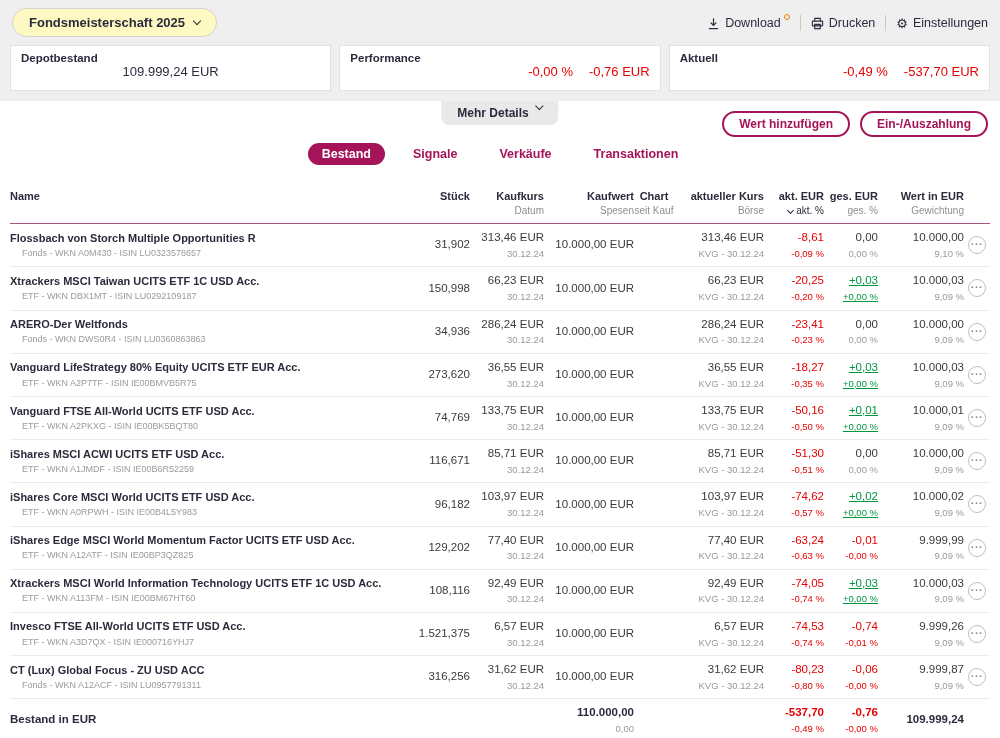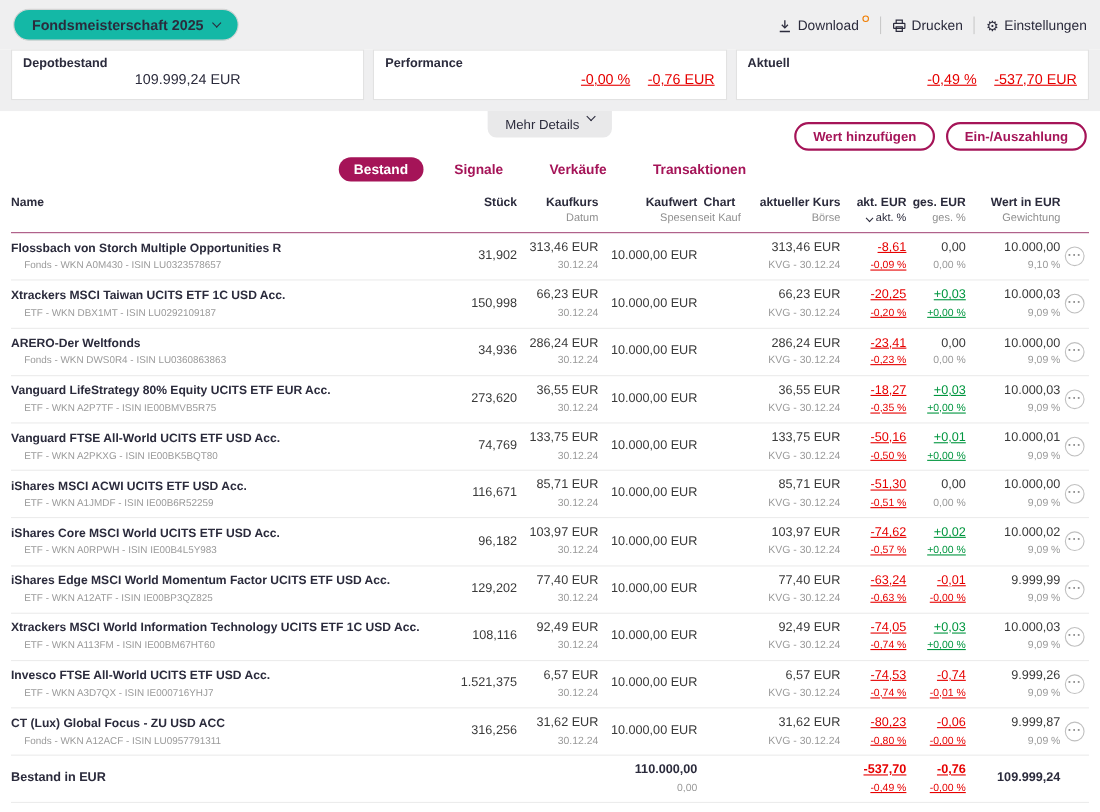--- a/index.html
+++ b/index.html
@@ -8,61 +8,61 @@
     --positive:#00963f;
     --ink:#2b2b3c;
     --sub:#8f8f8f;
   }
   *{box-sizing:border-box;margin:0;padding:0;}
   body{font-family:"Liberation Sans",sans-serif;background:#fff;color:#333;}
   .page{width:1000px;height:738px;overflow:hidden;background:#fff;}
 
   
   .topbar{background:#efeff0;display:flex;justify-content:space-between;align-items:center;padding:8px 12px;}
-  .portfolio-select{background:#14b8a6;border:1px solid #d4d4d4;border-radius:16px;padding:6px 16px;
+  .portfolio-select{background:#fef9c3;border:1px solid #d4d4d4;border-radius:16px;padding:6px 16px;
     font-family:inherit;font-size:13px;font-weight:bold;color:var(--ink);display:flex;align-items:center;gap:9px;cursor:pointer;}
   .chev{width:6px;height:6px;border-right:1.5px solid currentColor;border-bottom:1.5px solid currentColor;
     display:inline-block;transform:rotate(45deg);margin-top:-3px;}
   .topbar-actions{display:flex;align-items:center;gap:10px;font-size:12.5px;color:var(--ink);}
   .top-link{display:flex;align-items:flex-start;gap:5px;cursor:pointer;color:var(--ink);}
   .top-link svg,.top-link .gear{margin-top:1px;}
   .badge-dot{width:6px;height:6px;border:1.5px solid #f07d00;border-radius:50%;display:inline-block;margin:-2px 0 0 -2px;}
   .vsep{width:1px;height:16px;background:#c9c9c9;}
   .gear{font-size:13px;line-height:1;}
 
   
   .cards-row{background:#efeff0;display:flex;gap:8px;padding:0 10px 10px;}
   .card{background:#fff;flex:1;border:1px solid #e2e2e2;padding:6px 10px 7px;height:46px;
     display:flex;flex-direction:column;}
   .card-label{font-size:11.5px;font-weight:bold;color:var(--ink);}
   .card-value{font-size:13px;color:var(--ink);text-align:right;}
   .card.depot .card-value{text-align:center;}
   .card-value .pct{margin-right:16px;}
-  .neg{color:var(--negative) !important;text-decoration:underline;}
+  .neg{color:var(--negative) !important;}
   .pos{color:var(--positive) !important;text-decoration:underline;}
 
   
   .details-row{position:relative;height:42px;}
   .mehr-details{position:absolute;left:50%;transform:translateX(-50%);top:0;background:#e9e9ea;border:none;
-    border-radius:0 0 8px 8px;font-family:inherit;font-weight:normal;font-size:12px;color:var(--ink);
+    border-radius:0 0 8px 8px;font-family:inherit;font-weight:bold;font-size:12px;color:var(--ink);
     padding:5px 16px;display:flex;align-items:flex-start;gap:8px;cursor:pointer;}
   .actions{position:absolute;right:12px;top:10px;display:flex;gap:10px;}
   .pill-outline{border:2px solid var(--accent);color:var(--accent);background:#fff;border-radius:16px;
     font-family:inherit;font-weight:bold;font-size:12px;padding:4px 15px;cursor:pointer;}
 
   
   .tabs{display:flex;justify-content:center;align-items:center;gap:14px;margin-bottom:8px;}
   .tab{color:var(--accent);font-weight:bold;font-size:12.5px;padding:4px 14px;border-radius:14px;cursor:pointer;}
   .tab.active{background:var(--accent);color:#fff;}
 
   
   .table{padding:0 10px;--cols:1fr 52px 74px 90px 40px 90px 60px 54px 86px 26px;}
   .thead{display:grid;grid-template-columns:var(--cols);align-items:start;padding:5px 0 6px;
     border-bottom:1px solid #a8517f;}
-  .th{font-size:11px;font-weight:bold;color:var(--ink);text-align:right;line-height:1.2;}
+  .th{font-size:11px;font-weight:bold;color:var(--ink);text-align:right;line-height:1.2;margin-top:12px;}
   .th .subh{display:block;font-weight:normal;color:var(--sub);font-size:10px;margin-top:2px;}
   .th.name{text-align:left;}
   .th.chart{text-align:center;}
   .th .sorted{color:var(--ink);display:flex;justify-content:flex-end;align-items:center;gap:3px;}
   .sort-chev{width:5px;height:5px;border-right:1.3px solid var(--ink);border-bottom:1.3px solid var(--ink);
     display:inline-block;transform:rotate(45deg);margin-top:-2px;}
 
   .trow{display:grid;grid-template-columns:var(--cols);align-items:center;padding:7px 0;border-bottom:1px solid #ececec;}
   .cell{text-align:right;font-size:11.5px;color:#3a3a3a;line-height:1.2;min-width:0;}
   .cell .sub{display:block;font-size:9.5px;color:#999;margin-top:3px;}

